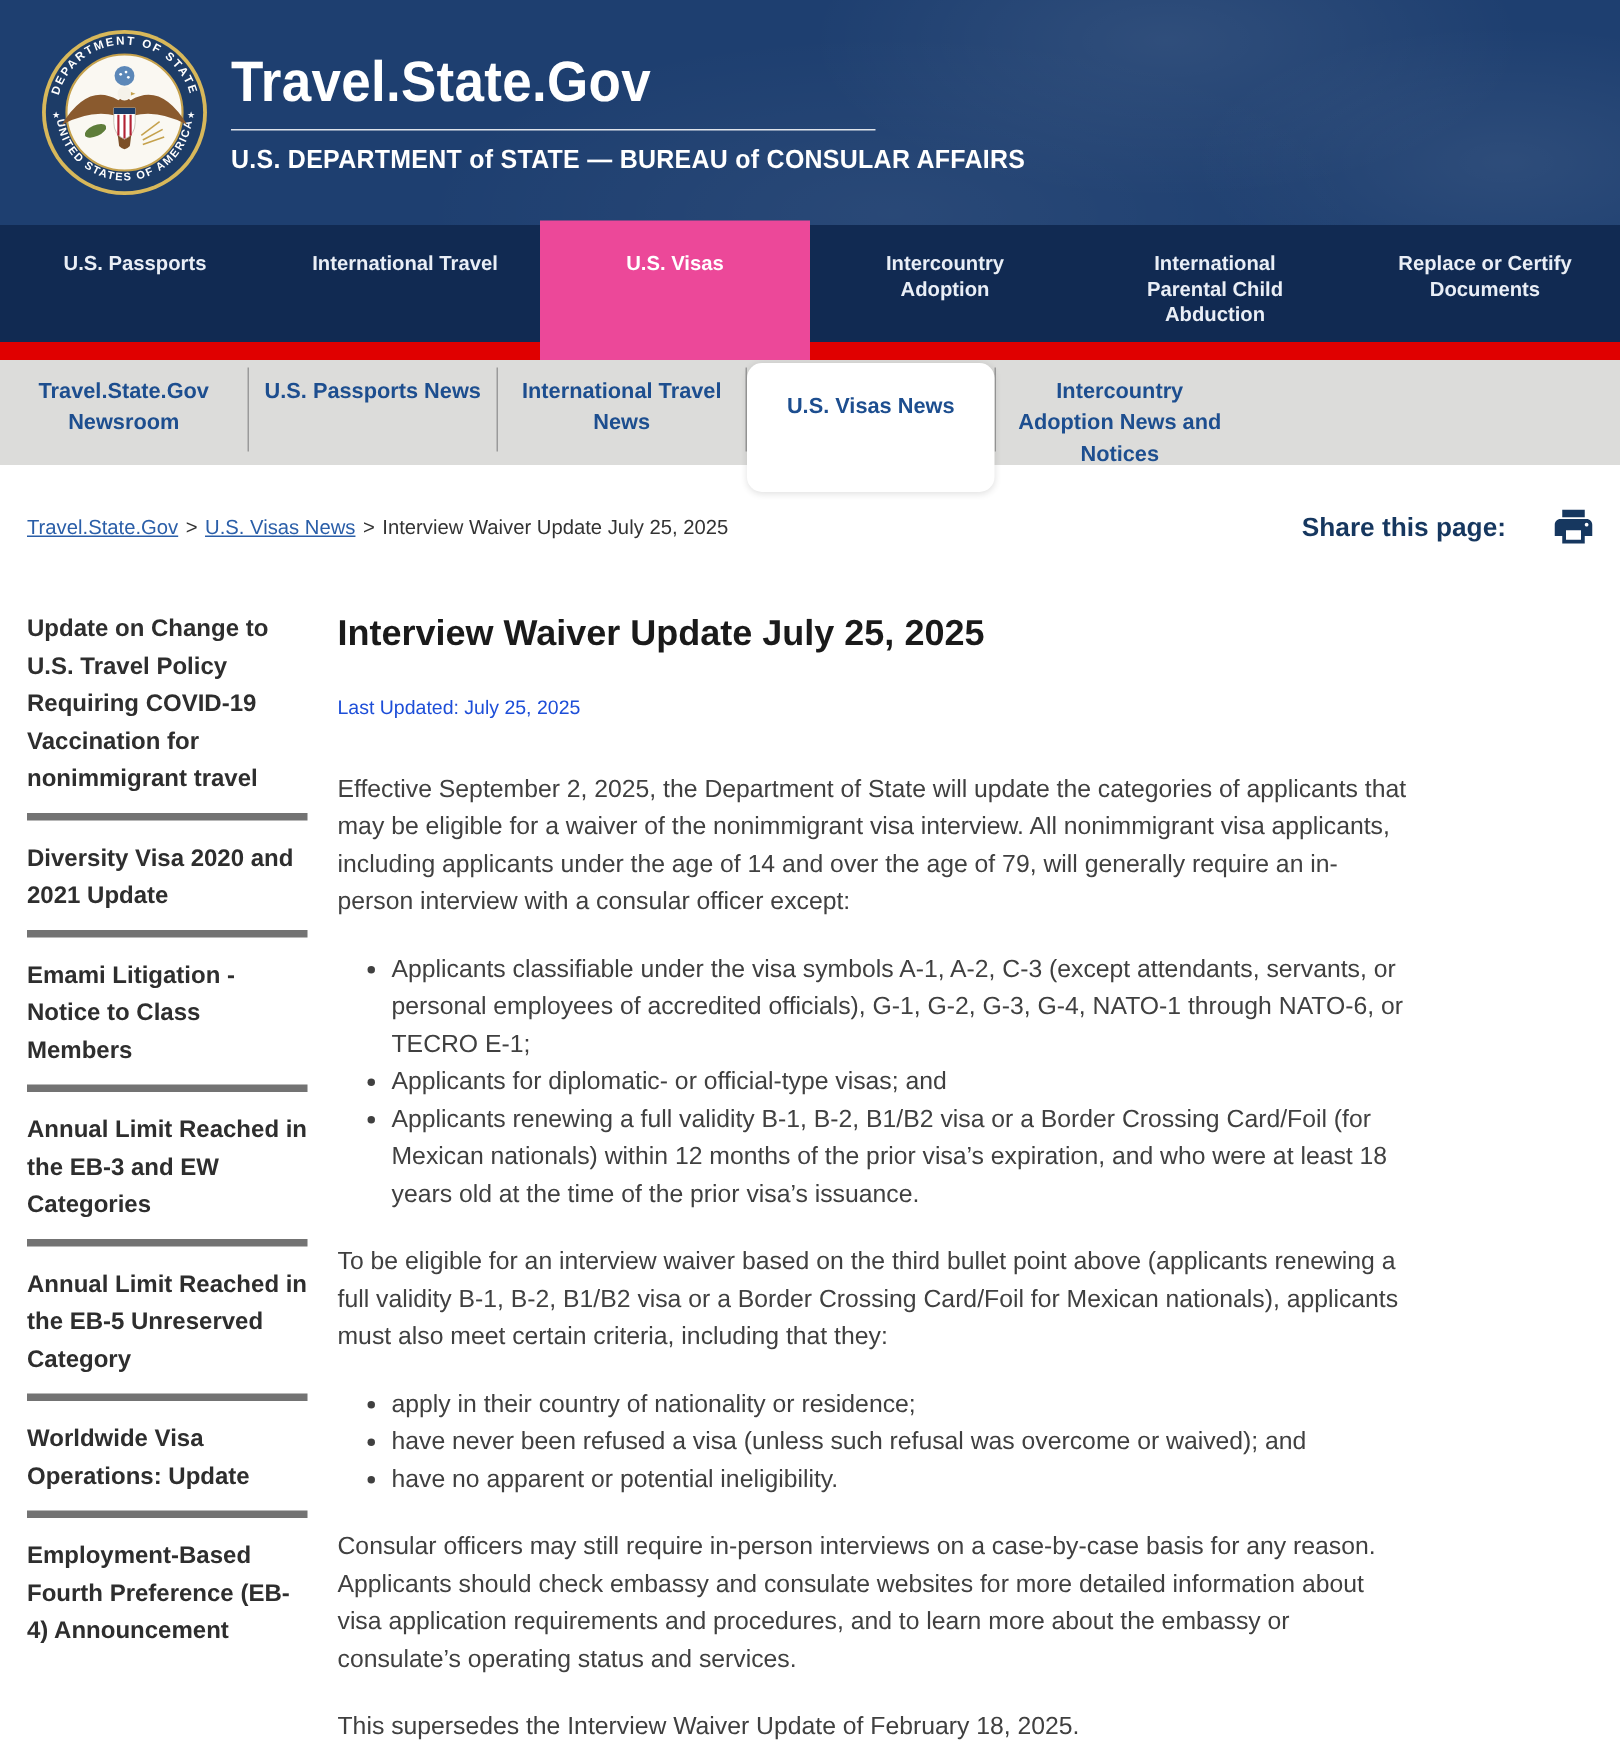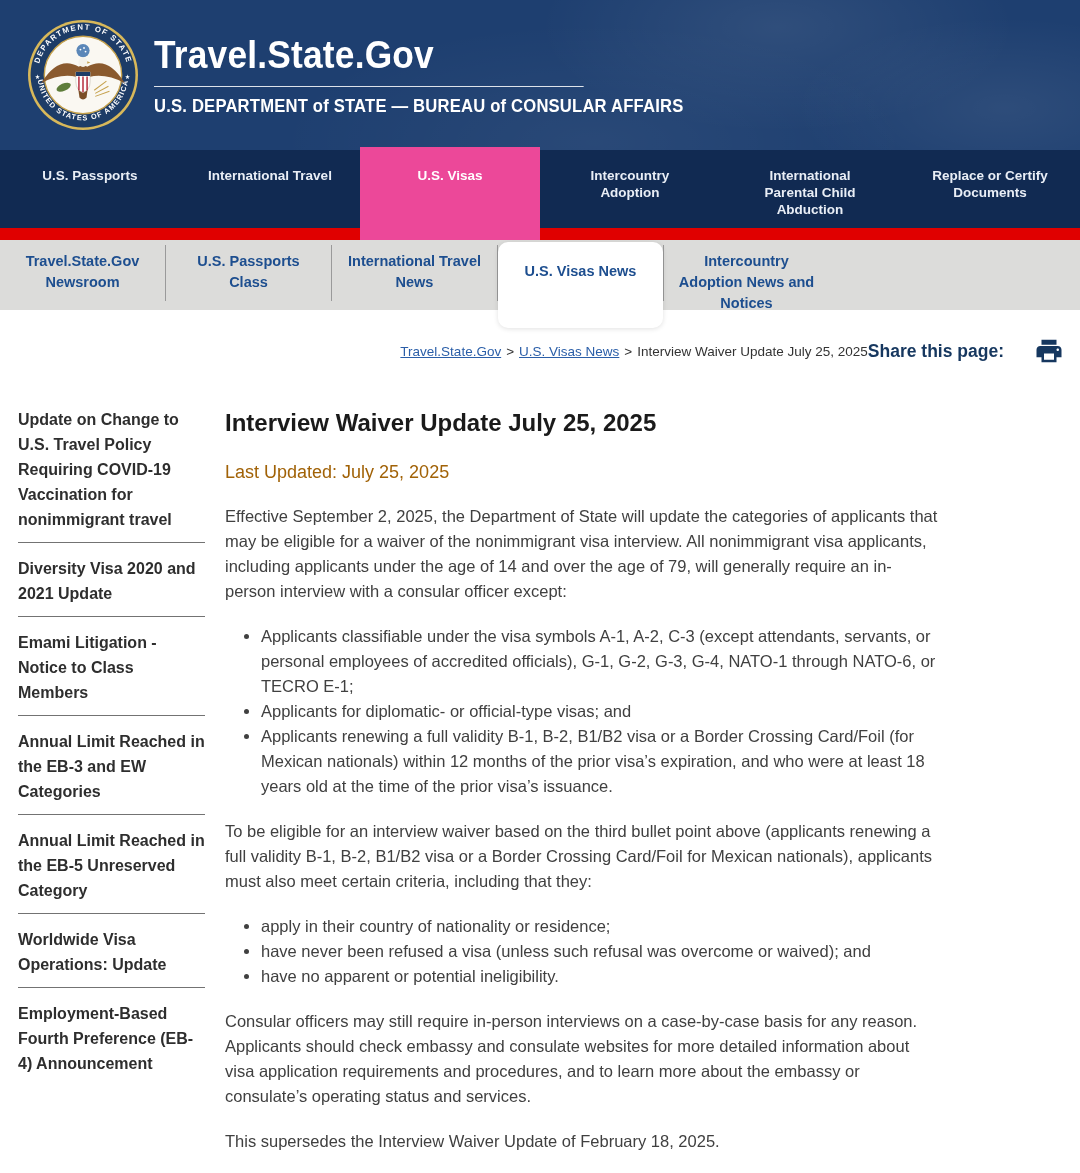--- a/index.html
+++ b/index.html
@@ -31,38 +31,38 @@
 
   
   .sub-nav { height:70px; background:#dcdcda; display:flex; position:relative; }
   .sub-nav-item { width:165px; text-align:center; padding:11px 10px 0; cursor:pointer;
     color:#1d4e8f; font-size:14.5px; font-weight:bold; line-height:21px; }
   .sub-sep { width:1px; height:56px; margin-top:5px; background:#9a9a9a; flex:0 0 auto; }
   .sub-nav-item.active { background:#fff; border-radius:10px; height:86px; margin-top:2px;
     padding-top:19px; box-shadow:0 1px 5px rgba(0,0,0,.12); position:relative; z-index:1; }
 
   
-  .crumb-row { display:flex; justify-content:flex-end; align-items:center;
+  .crumb-row { display:flex; justify-content:space-between; align-items:center;
     padding:26px 16px 0 18px; }
   .breadcrumb { font-size:13.5px; color:#333; }
   .breadcrumb a { color:#2a5ea8; text-decoration:underline; cursor:pointer; }
   .crumb-sep { margin:0 5px; color:#333; }
   .share { display:flex; align-items:center; gap:30px; }
   .share-label { font-size:17.5px; font-weight:bold; color:#16375f; }
   .print-btn { width:30px; height:30px; cursor:pointer; background:none; border:none; padding:0; }
 
   
   .content { display:flex; padding:28px 18px 0; }
   .sidebar { width:187px; flex:0 0 auto; }
   .side-item { padding:13px 0 10px; font-size:16px; font-weight:bold; color:#2e2e2e;
-    line-height:25px; border-bottom:1px solid #737373; cursor:pointer; }
+    line-height:25px; border-bottom:5px solid #737373; cursor:pointer; }
   .side-item:last-child { border-bottom:none; }
   .article { margin-left:20px; width:715px; }
   .article h1 { font-size:24px; line-height:30px; color:#1a1a1a; margin:14px 0 24px; }
-  .last-updated { font-size:18px; color:#a16207; line-height:20px; margin-bottom:22px; }
+  .last-updated { font-size:13px; color:#1d4ed8; line-height:20px; margin-bottom:32px; }
   .article p { font-size:16.5px; color:#404040; line-height:25px; margin-bottom:20px; }
   .article ul { margin:0 0 20px; padding-left:36px; }
   .article li { font-size:16.5px; color:#404040; line-height:25px; }
 </style>
 </head>
 <body>
 
 <div class="header">
   <svg class="seal" viewBox="0 0 110 110">
     <defs>
@@ -118,21 +118,21 @@
   <div class="main-nav-item active">U.S. Visas</div>
   <div class="main-nav-item">Intercountry Adoption</div>
   <div class="main-nav-item">International Parental Child Abduction</div>
   <div class="main-nav-item">Replace or Certify Documents</div>
 </div>
 <div class="red-bar"></div>
 
 <div class="sub-nav">
   <div class="sub-nav-item">Travel.State.Gov Newsroom</div>
   <div class="sub-sep"></div>
-  <div class="sub-nav-item">U.S. Passports Class</div>
+  <div class="sub-nav-item">U.S. Passports News</div>
   <div class="sub-sep"></div>
   <div class="sub-nav-item">International Travel News</div>
   <div class="sub-sep"></div>
   <div class="sub-nav-item active">U.S. Visas News</div>
   <div class="sub-sep"></div>
   <div class="sub-nav-item">Intercountry Adoption News and Notices</div>
 </div>
 
 <div class="crumb-row">
   <div class="breadcrumb">

